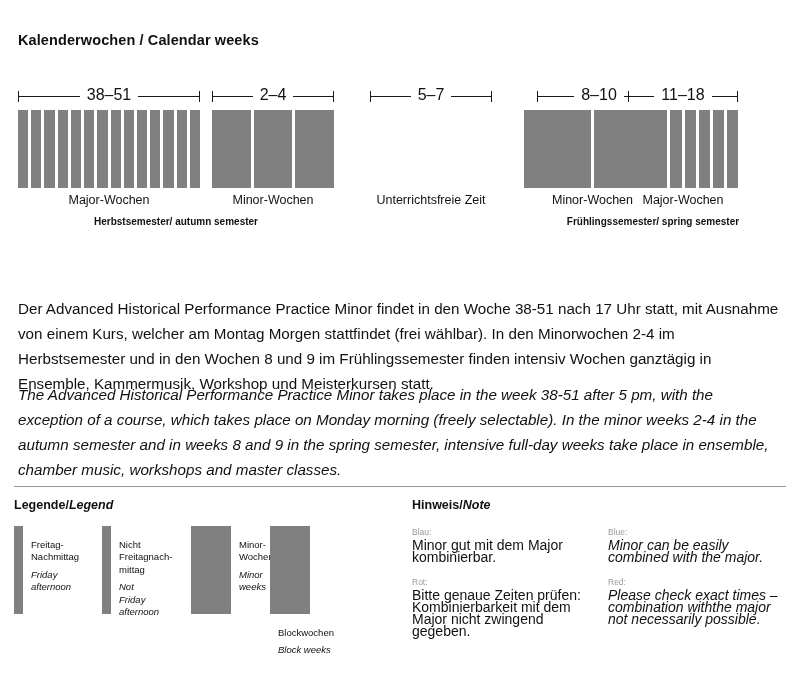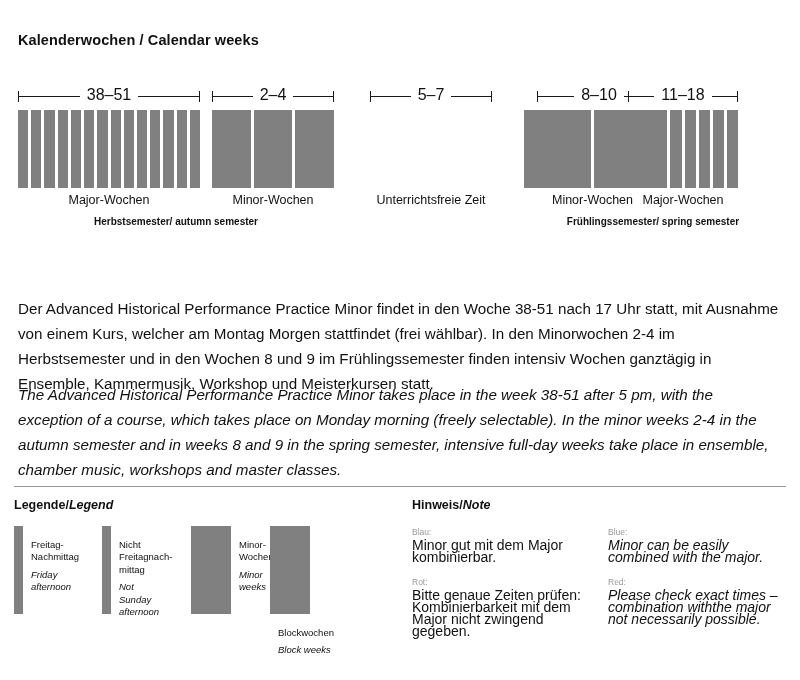--- a/index.html
+++ b/index.html
@@ -330,21 +330,21 @@
         </div>
       </div>
 
       <div class="legend-item" style="left:88px;">
         <div class="swatch thin"></div>
         <div class="legend-text">
           <span class="de">Nicht
 Freitagnach-
 mittag</span>
           <span class="en">Not
-Sunday
+Friday
 afternoon</span>
         </div>
       </div>
 
       <div class="legend-item" style="left:161px;padding-left:16px;">
         <div class="swatch wide"></div>
         <div class="legend-text">
           <span class="de">Minor-
 Wochen</span>
           <span class="en">Minor

